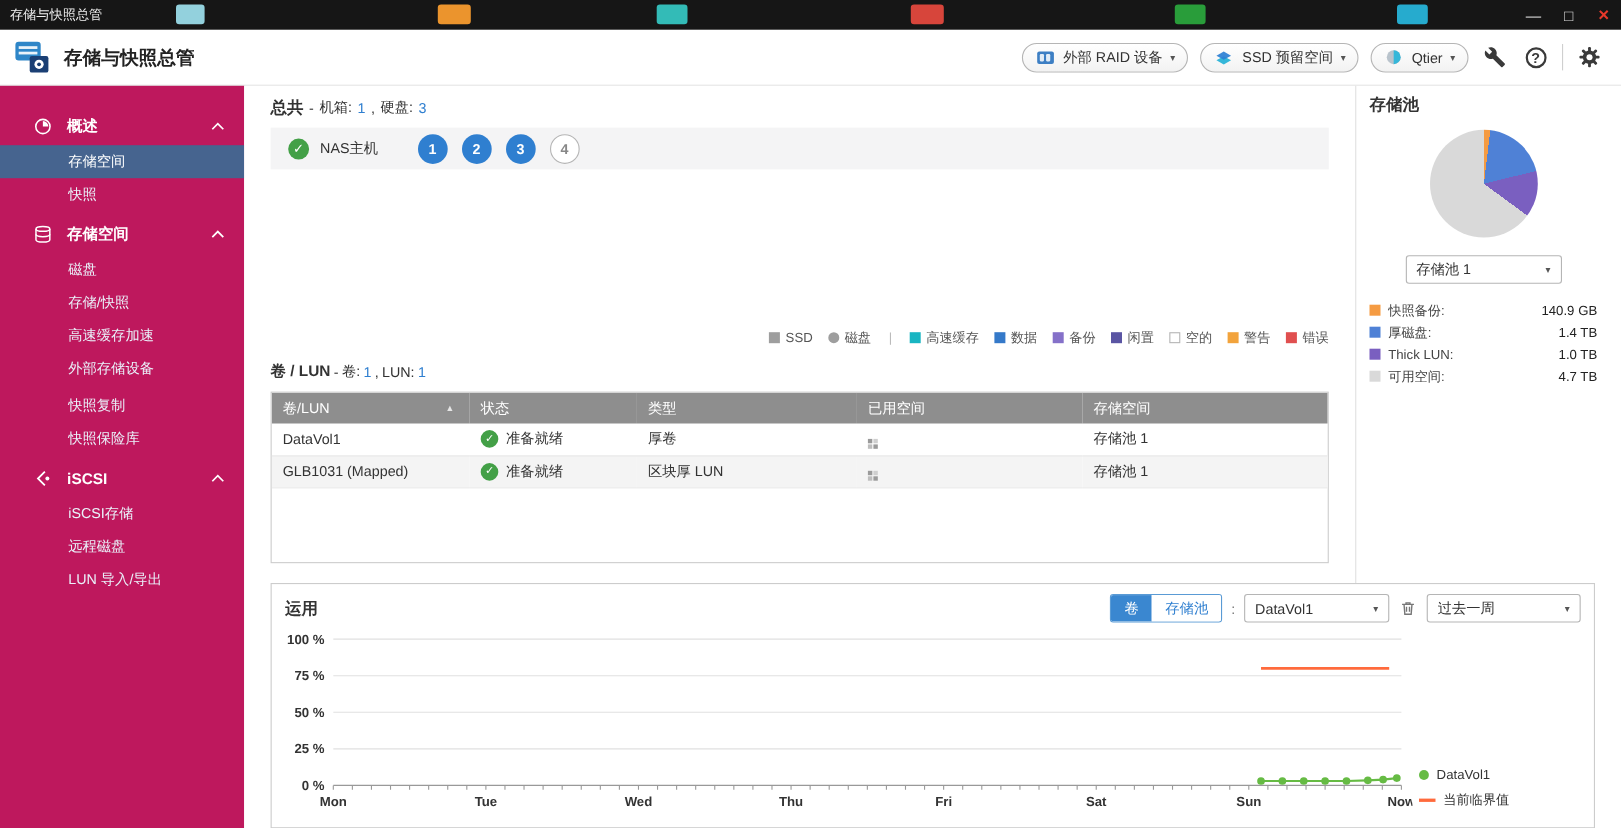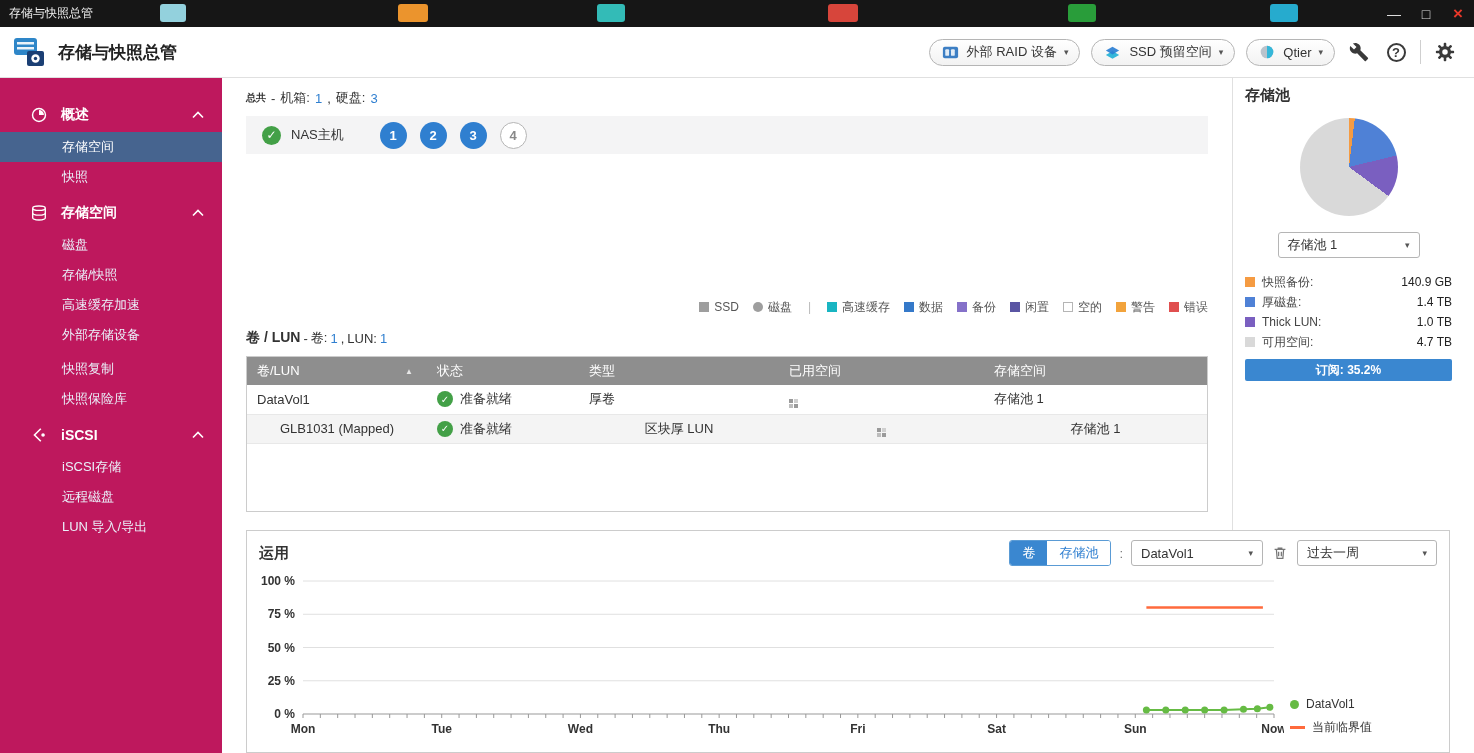--- a/index.html
+++ b/index.html
@@ -42,21 +42,21 @@
   
   .sb-header{display:flex;align-items:center;height:34px;padding:0 18px 0 30px;font-size:14px;font-weight:bold;gap:13px;cursor:default;}
   .sb-section{margin-bottom:4px;}
   .sb-chevron{margin-left:auto;display:flex;}
   .sb-item{height:30px;line-height:30px;padding-left:62px;font-size:13px;color:#eaf1fa;cursor:default;white-space:nowrap;}
   .sb-item.selected{background:#46648f;color:#fff;}
   .sb-icon{display:flex;width:18px;}
 
   
   .summary-line{display:flex;align-items:center;gap:5px;font-size:13px;color:#333;height:20px;}
-  .summary-line .strong{font-weight:bold;font-size:10px;}
+  .summary-line .strong{font-weight:bold;font-size:15px;}
   .num-blue{color:#2f7fd0;}
   .enclosure-bar{margin-top:8px;height:38px;background:#f4f4f5;display:flex;align-items:center;padding:0 16px;gap:10px;}
   .round-check{width:19px;height:19px;border-radius:50%;background:#43a047;color:#fff;display:inline-flex;align-items:center;justify-content:center;font-size:12px;font-weight:bold;flex:0 0 auto;}
   .nas-label{font-size:13px;color:#333;}
   .slots{display:flex;gap:13px;margin-left:26px;}
   .slot{width:27px;height:27px;border-radius:50%;display:flex;align-items:center;justify-content:center;font-size:13px;font-weight:bold;cursor:default;}
   .slot.filled{background:#2f7fd0;color:#fff;}
   .slot.empty{background:#fff;border:1px solid #b5b5b5;color:#888;}
   .spacer{flex:1;}
 
@@ -69,21 +69,21 @@
 
   
   .vol-title-line{display:flex;align-items:center;gap:3px;font-size:13px;margin-top:12px;height:20px;}
   .vol-title-line .strong{font-weight:bold;font-size:14px;}
   .vol-table-container{margin-top:8px;height:156px;border:1px solid #ccc;margin-bottom:18px;overflow:hidden;background:#fff;}
   table{width:100%;border-collapse:collapse;table-layout:fixed;}
   thead th{background:#8e8e8e;color:#fff;font-weight:normal;font-size:13px;text-align:left;height:28px;padding:0 10px;}
   th .th-inner{display:flex;align-items:center;}
   .sort-arrow{margin-left:auto;font-size:8px;color:#e6e6e6;padding-right:4px;}
   tbody td{font-size:13px;color:#333;height:29px;padding:0 10px;border-bottom:1px solid #e8e8e8;}
-  tbody tr:nth-child(2){background:#f4f4f4;text-align:center;}
+  tbody tr:nth-child(2){background:#f4f4f4;}
   .cell-flex{display:flex;align-items:center;gap:7px;}
   .round-check.sm{width:16px;height:16px;font-size:10px;}
   .calc-icon{display:inline-grid;grid-template-columns:4px 4px;grid-gap:1px;}
   .calc-icon i{width:4px;height:4px;background:#9a9a9a;}
   .calc-icon i:nth-child(2){background:#cfcfcf;}
   .calc-icon i:nth-child(3){background:#bdbdbd;}
   .col-name{width:180px;} .col-status{width:152px;} .col-type{width:200px;} .col-used{width:205px;}
 
   
   .util-wrap{padding:0 24px;}
@@ -425,21 +425,20 @@
               <span class="sw" style="background: rgb(122, 95, 192);"></span>
               <span>Thick LUN:</span>
               <span class="val">1.0 TB</span>
             </div>
             <div class="pl-row">
               <span class="sw" style="background: rgb(217, 217, 217);"></span>
               <span>可用空间:</span>
               <span class="val">4.7 TB</span>
             </div>
           </div>
-          <div class="alloc-bar">订阅: 35.2%</div>
         </aside>
       </div>
 
       <div class="util-wrap">
         <div class="util-box">
           <div class="util-header">
             <span class="util-title">运用</span>
             <div class="util-controls">
               <div class="toggle-group">
                 <span class="toggle active">卷</span>

